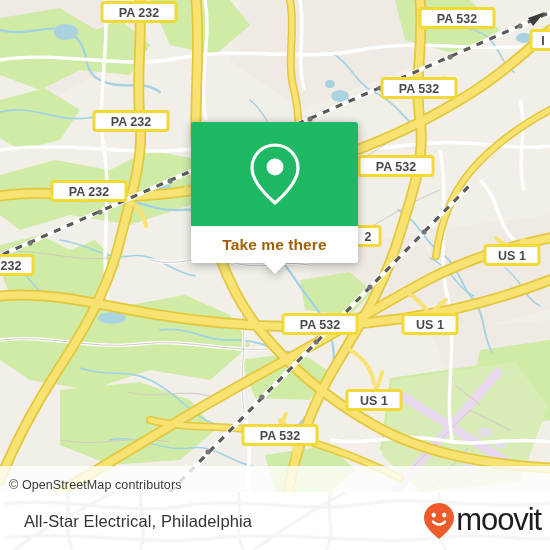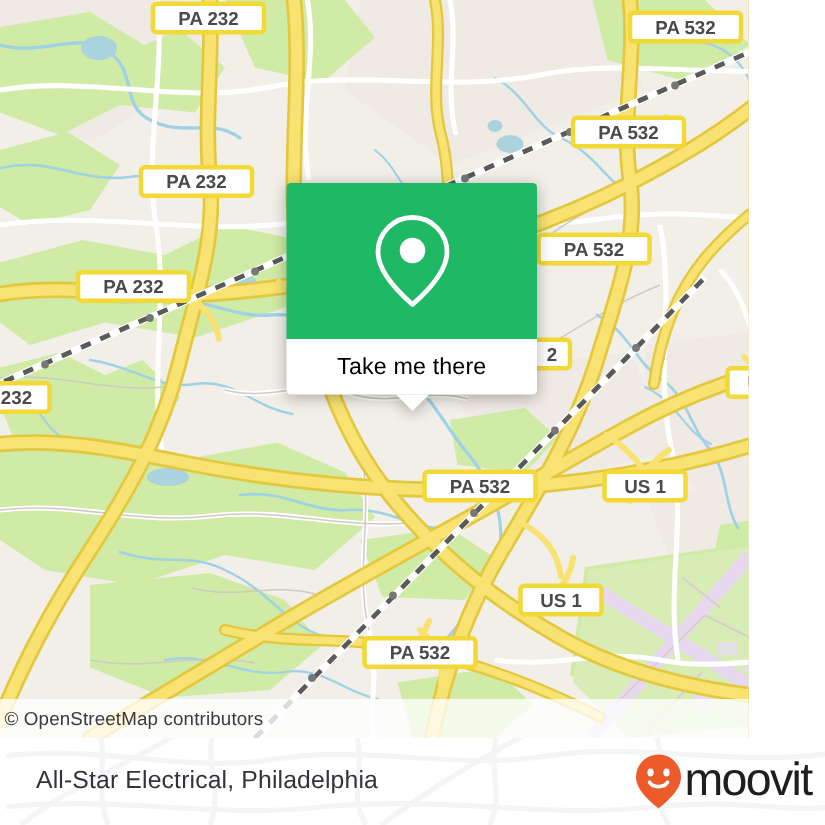--- a/index.html
+++ b/index.html
@@ -17,43 +17,43 @@
     width: 550px;
     height: 550px;
     overflow: hidden;
     background: #ffffff;
   }
 
   
   #map {
     position: absolute;
     left: 0; top: 0;
-    width: 499px;
+    width: 550px;
     height: 492px;
     overflow: hidden;
     background: #eab308;
   }
   #map svg {
     position: absolute;
     left: 0; top: 0;
     display: block;
   }
 
   
   #attribution {
     position: absolute;
     left: 0;
     top: 466px;
     width: 550px;
     height: 26px;
     background: rgba(255,255,255,0.78);
     display: flex;
-    align-items: center;
+    align-items: flex-end;
     box-sizing: border-box;
-    padding-left: 3px;
+    padding-left: 9px;
     z-index: 40;
   }
   #attribution span {
     font-size: 12.5px;
     color: #3a3a3a;
     letter-spacing: 0.1px;
   }
 
   
   #popup {
@@ -78,22 +78,23 @@
     width: 167px;
     height: 37px;
     background: #ffffff;
     border-radius: 0 0 3px 3px;
     display: flex;
     align-items: center;
     justify-content: center;
   }
   #popup-label {
     font-size: 15.5px;
-    color: #000000;
+    color: #a16207;
     letter-spacing: 0.1px;
+    font-weight: bold;
   }
   #popup-tail {
     position: absolute;
     left: 50%;
     bottom: -11px;
     margin-left: -11px;
     width: 0;
     height: 0;
     border-left: 11px solid transparent;
     border-right: 11px solid transparent;

